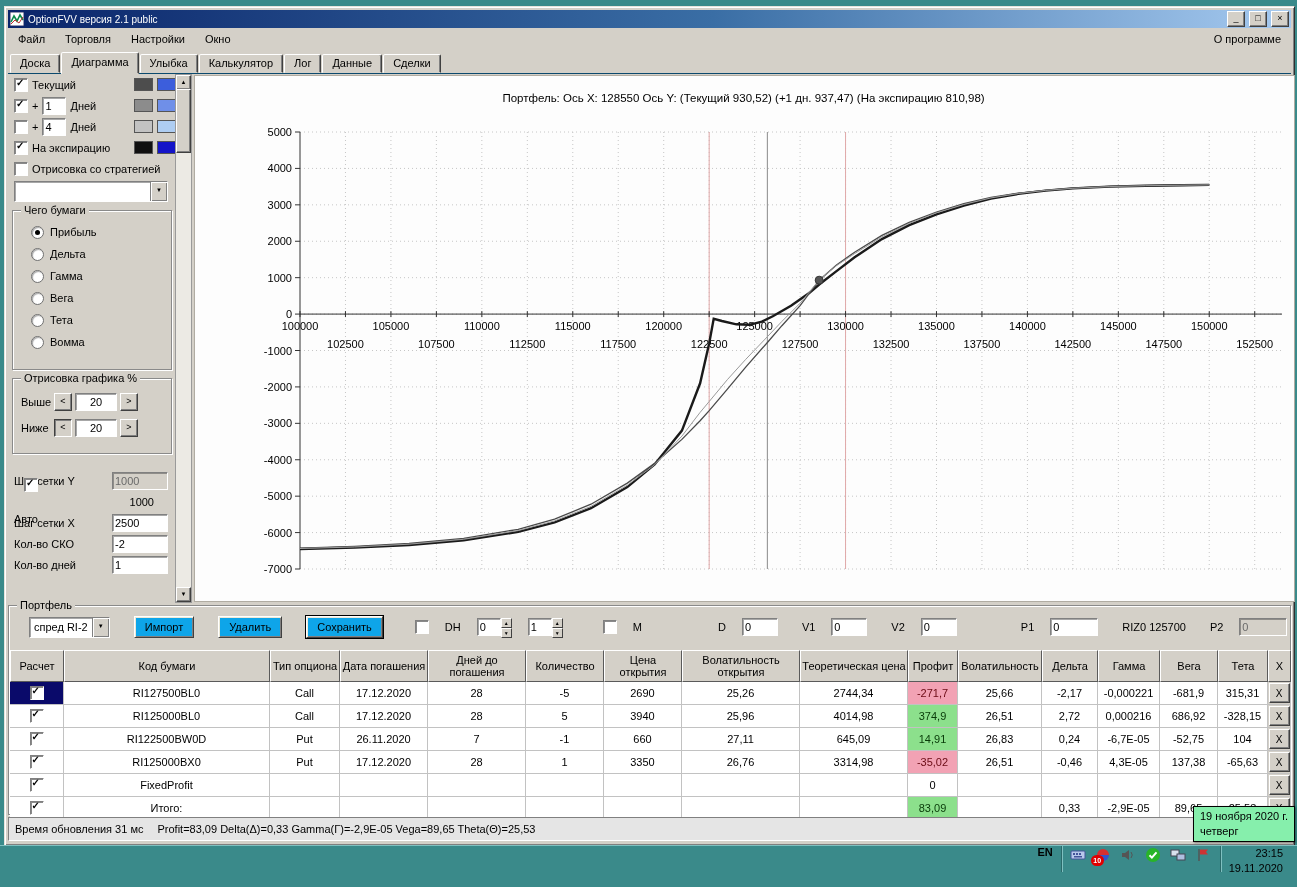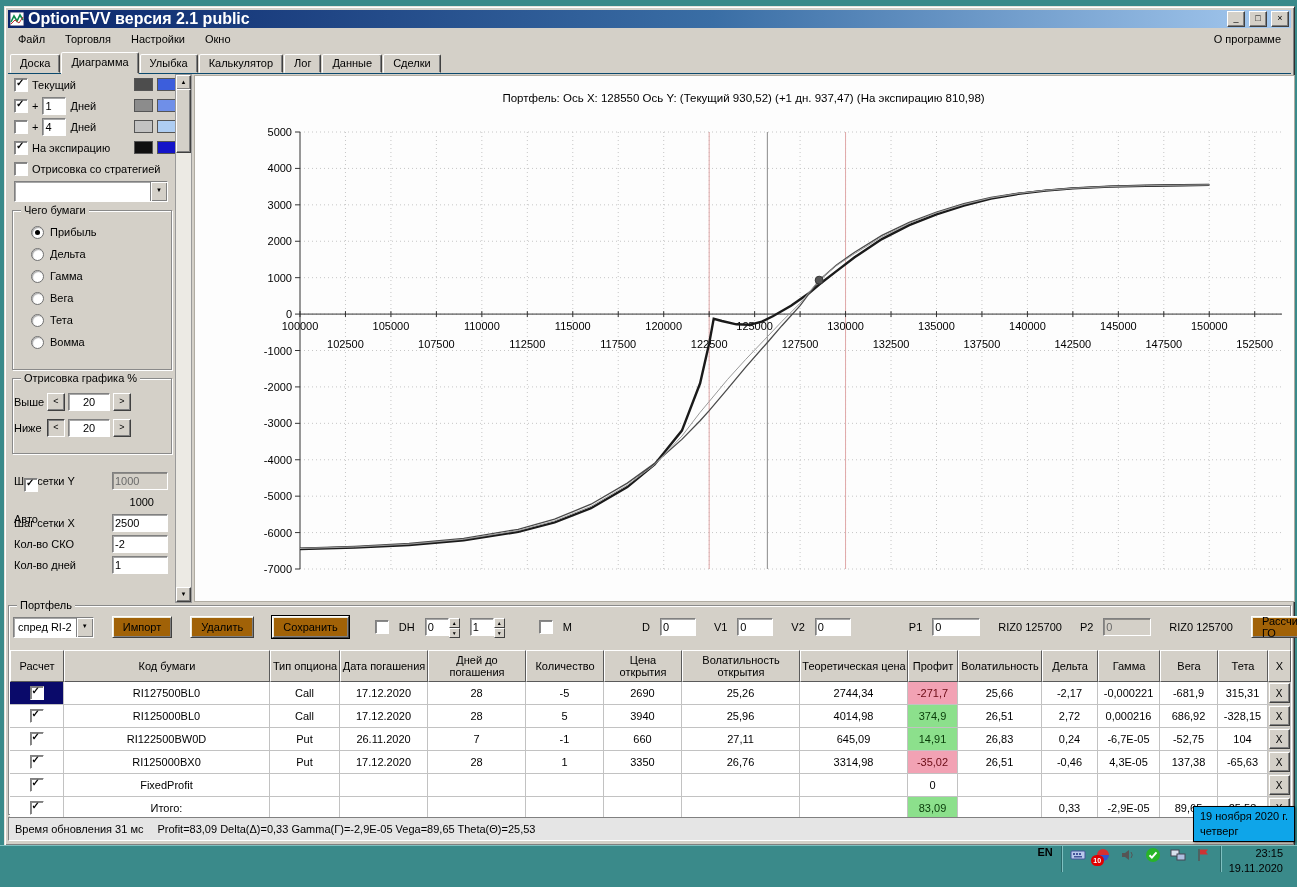--- a/index.html
+++ b/index.html
@@ -4,21 +4,21 @@
 <style>
   html,body{margin:0;padding:0;}
   body{width:1297px;height:887px;background:#3a8a8a;font-family:"Liberation Sans",sans-serif;font-size:11px;color:#000;position:relative;overflow:hidden;}
   .window{position:absolute;left:4px;top:6px;width:1289px;height:838px;background:#d4d0c8;
     border:1px solid;border-color:#e8e4dc #303030 #303030 #e8e4dc;
     box-shadow:inset 1px 1px 0 #ffffff, inset -1px -1px 0 #808080;}
   
   .titlebar{position:absolute;left:3px;top:3px;right:3px;height:18px;
     background:linear-gradient(90deg,#0a246a,#3a6ea5 55%,#a6caf0);color:#fff;
     display:flex;align-items:center;padding:0 2px;gap:4px;}
-  .titlebar .t{font-weight:bold;font-size:16px;flex:1;white-space:nowrap;}
+  .titlebar .t{font-weight:normal;font-size:10px;flex:1;white-space:nowrap;}
   .winbtn{width:16px;height:14px;background:#d4d0c8;color:#000;font-size:9px;line-height:12px;text-align:center;
     border:1px solid;border-color:#fff #404040 #404040 #fff;box-shadow:inset -1px -1px 0 #808080;}
   
   .menubar{position:absolute;left:3px;top:22px;right:3px;height:20px;display:flex;align-items:center;}
   .menuitem{padding:3px 10px;}
   .menuright{margin-left:auto;padding:3px 10px;}
   
   .tabstrip{position:absolute;left:3px;top:46px;right:3px;height:20px;display:flex;align-items:flex-end;padding-left:2px;border-bottom:1px solid #0c4a6e;}
   .tab{height:17px;line-height:17px;padding:0 9px;background:#d4d0c8;margin-right:1px;
     border:1px solid;border-color:#fff #404040 transparent #fff;border-radius:2px 2px 0 0;box-shadow:inset -1px 0 0 #808080;}
@@ -44,34 +44,34 @@
   .combo{display:flex;height:19px;border:1px solid;border-color:#808080 #fff #fff #808080;background:#fff;
     box-shadow:inset 1px 1px 0 rgba(60,60,60,.45);align-items:center;}
   .combo .val{flex:1;padding:0 4px;white-space:nowrap;overflow:hidden;}
   .combo .arrow{width:16px;height:100%;background:#d4d0c8;border-left:1px solid #808080;text-align:center;font-size:6px;line-height:17px;
     box-shadow:inset 1px 1px 0 #fff, inset -1px -1px 0 #808080;}
   .group{position:relative;border:1px solid #8a8a8a;box-shadow:inset 1px 1px 0 #fff,1px 1px 0 #fff;margin:8px 4px 0 4px;padding-top:10px;}
   .gtitle{position:absolute;top:-7px;left:8px;background:#d4d0c8;padding:0 3px;}
   .radio{width:11px;height:11px;border-radius:50%;background:#fff;border:1px solid #707070;box-shadow:inset 1px 1px 1px #aaa;flex:0 0 auto;}
   .radio.sel::after{content:"";display:block;width:5px;height:5px;margin:3px;border-radius:50%;background:#000;}
   .rrow{display:flex;align-items:center;gap:6px;height:22px;padding-left:18px;}
-  .pctrow{display:flex;align-items:center;gap:3px;height:26px;padding-left:1px;}
+  .pctrow{display:flex;align-items:center;gap:3px;height:26px;padding-left:8px;}
   .minibtn{width:16px;height:16px;background:#d4d0c8;text-align:center;line-height:14px;font-size:9px;
     border:1px solid;border-color:#fff #404040 #404040 #fff;box-shadow:inset -1px -1px 0 #808080;}
   .minibtn.pressed{border-color:#404040 #fff #fff #404040;box-shadow:inset 1px 1px 0 #808080;}
   .grow{display:flex;align-items:center;height:21px;padding:0 8px 0 6px;justify-content:space-between;}
   .gridblock{margin-top:16px;}
   .chart-wrap{position:absolute;left:186px;top:1px;width:1099px;height:525px;background:#fdfdfd;border:1px solid #b0aca2;}
   svg text{font-family:"Liberation Sans",sans-serif;}
   
   .pfgroup{position:absolute;left:3px;top:598px;width:1281px;height:208px;border:1px solid #8a8a8a;
     box-shadow:inset 1px 1px 0 #fff,1px 1px 0 #fff;}
   .pfgroup>.gtitle{top:-7px;}
-  .pfcontrols{position:absolute;left:4px;top:10px;right:4px;height:22px;display:flex;align-items:center;gap:10px;}
-  .btn{height:20px;background:#a16207;padding:0 10px;display:inline-flex;align-items:center;justify-content:center;
+  .pfcontrols{position:absolute;left:20px;top:10px;right:4px;height:22px;display:flex;align-items:center;gap:16px;}
+  .btn{height:20px;background:#0ea5e9;padding:0 10px;display:inline-flex;align-items:center;justify-content:center;
     border:1px solid;border-color:#fff #404040 #404040 #fff;box-shadow:inset 1px 1px 0 #ece9d8, inset -1px -1px 0 #808080;}
   .btn.default{box-shadow:0 0 0 1px #000, inset 1px 1px 0 #ece9d8, inset -1px -1px 0 #808080;}
   .spin{display:inline-flex;align-items:stretch;height:18px;}
   .spinbtns{display:flex;flex-direction:column;width:11px;}
   .sb{flex:1;background:#d4d0c8;font-size:5px;line-height:8px;text-align:center;border:1px solid;border-color:#fff #404040 #404040 #fff;}
   .lbl{white-space:nowrap;}
   .gap8{margin-left:8px;} .gap16{margin-left:16px;} .gap24{margin-left:24px;}
   
   :root{--cols:54px 206px 70px 88px 98px 78px 78px 118px 108px 50px 84px 56px 62px 58px 50px 23px;}
   .ptable{position:absolute;left:1px;top:44px;width:1279px;}
@@ -93,21 +93,21 @@
   
   .taskbar{position:absolute;left:0;top:845px;width:1297px;height:42px;background:#3a8a8a;border-top:1px solid #7fc0c0;}
   .tray{position:absolute;right:4px;top:0;height:100%;display:flex;align-items:flex-start;gap:8px;padding:0 6px;}
   .traysep{width:1px;height:26px;background:#2a6a6a;box-shadow:1px 0 0 #7fc0c0;}
   .trayicon{width:17px;height:17px;position:relative;display:flex;align-items:center;justify-content:center;}
   .badge{position:absolute;left:-4px;bottom:-3px;min-width:11px;height:11px;border-radius:6px;background:#e00000;color:#fff;
     font-size:7px;font-weight:bold;line-height:11px;text-align:center;padding:0 1px;}
   .clock{text-align:right;line-height:1.35;padding-right:4px;}
   .lang{font-weight:bold;}
   
-  .tooltip{position:absolute;right:2px;top:806px;background:#0ea5e9;border:1px solid #000;padding:2px 6px;line-height:1.35;z-index:60;box-shadow:1px 1px 2px rgba(0,0,0,.4);}
+  .tooltip{position:absolute;right:2px;top:806px;background:#86efac;border:1px solid #000;padding:2px 6px;line-height:1.35;z-index:60;box-shadow:1px 1px 2px rgba(0,0,0,.4);}
 </style>
 </head>
 <body>
 
 <div class="window">
 
   <div class="titlebar">
     <svg width="14" height="14">
         <rect x="0" y="0" width="14" height="14" fill="#fff" stroke="#336"></rect>
         <polyline points="1,10 4,4 7,9 10,3 13,8" fill="none" stroke="#0a8a4a" stroke-width="1.6"></polyline>

